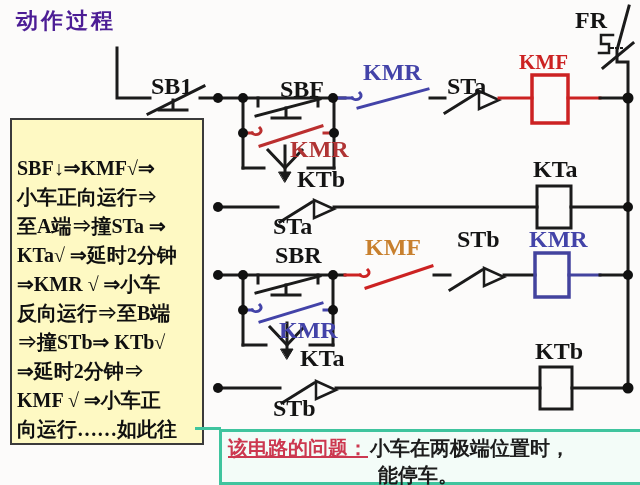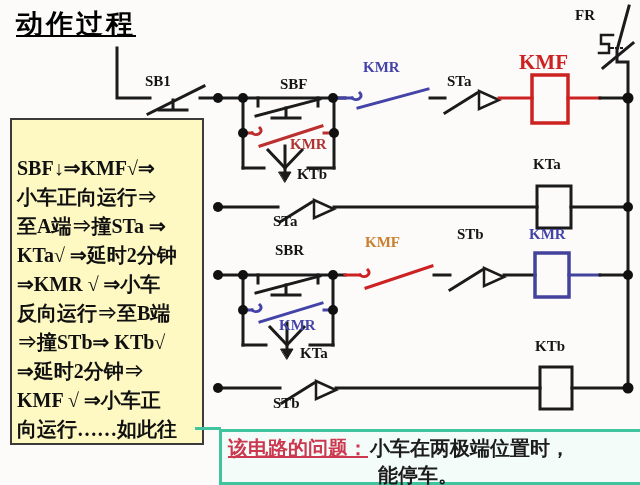--- a/index.html
+++ b/index.html
@@ -2,28 +2,27 @@
 <html><head>
 <meta charset="utf-8">
 <style>
   html,body{margin:0;padding:0;background:#e8e8e8;}
   .stage{
     position:relative;width:640px;height:485px;background:#fcfbfa;
     overflow:hidden;font-family:"Liberation Sans",sans-serif;
   }
   .page-title{
     position:absolute;left:16px;top:6px;
-    font-size:27px;font-weight:bold;letter-spacing:3px;color:#000000;
+    font-size:22px;font-weight:bold;letter-spacing:3px;color:#4c1d95;
     font-family:"Liberation Sans",sans-serif;
-    text-decoration:underline;
   }
   svg.circuit{position:absolute;left:0;top:0;}
   .lbl{
     position:absolute;font-family:"Liberation Serif",serif;font-weight:bold;
-    font-size:15px;color:#141414;white-space:nowrap;line-height:1;
+    font-size:24px;color:#141414;white-space:nowrap;line-height:1;
   }
   .lbl.blue{color:#4343a8;}
   .lbl.red{color:#cc2222;font-size:21px;}
   .lbl.brick{color:#b03434;}
   .lbl.orange{color:#c8802e;}
   .process-box{
     position:absolute;left:10px;top:118px;width:183px;height:318px;
     border:2px solid #3b3b3b;background:#fef9c3;
     padding:5px 2px 0 5px;box-sizing:content-box;
     font-family:"Liberation Serif",serif;font-weight:bold;
@@ -188,21 +187,21 @@
         <circle cx="243" cy="275" r="5"></circle>
       <circle cx="333" cy="275" r="5"></circle>
         <circle cx="628" cy="275" r="5"></circle>
       <circle cx="243" cy="310" r="5"></circle>
         <circle cx="333" cy="310" r="5"></circle>
       <circle cx="218" cy="388" r="5"></circle>
         <circle cx="628" cy="388" r="5.5"></circle>
     </g>
   </svg>
 
-  <span class="lbl" style="left:145px;top:74px">SB1</span>
+  <span class="lbl" style="left:151px;top:74px">SB1</span>
   <span class="lbl" style="left:280px;top:77px">SBF</span>
   <span class="lbl blue" style="left:363px;top:60px">KMR</span>
   <span class="lbl" style="left:447px;top:74px">STa</span>
   <span class="lbl red" style="left:519px;top:52px">KMF</span>
   <span class="lbl" style="left:575px;top:8px">FR</span>
   <span class="lbl brick" style="left:290px;top:137px">KMR</span>
   <span class="lbl" style="left:297px;top:167px">KTb</span>
   <span class="lbl" style="left:533px;top:157px">KTa</span>
   <span class="lbl" style="left:273px;top:214px">STa</span>
   <span class="lbl" style="left:275px;top:243px">SBR</span>

